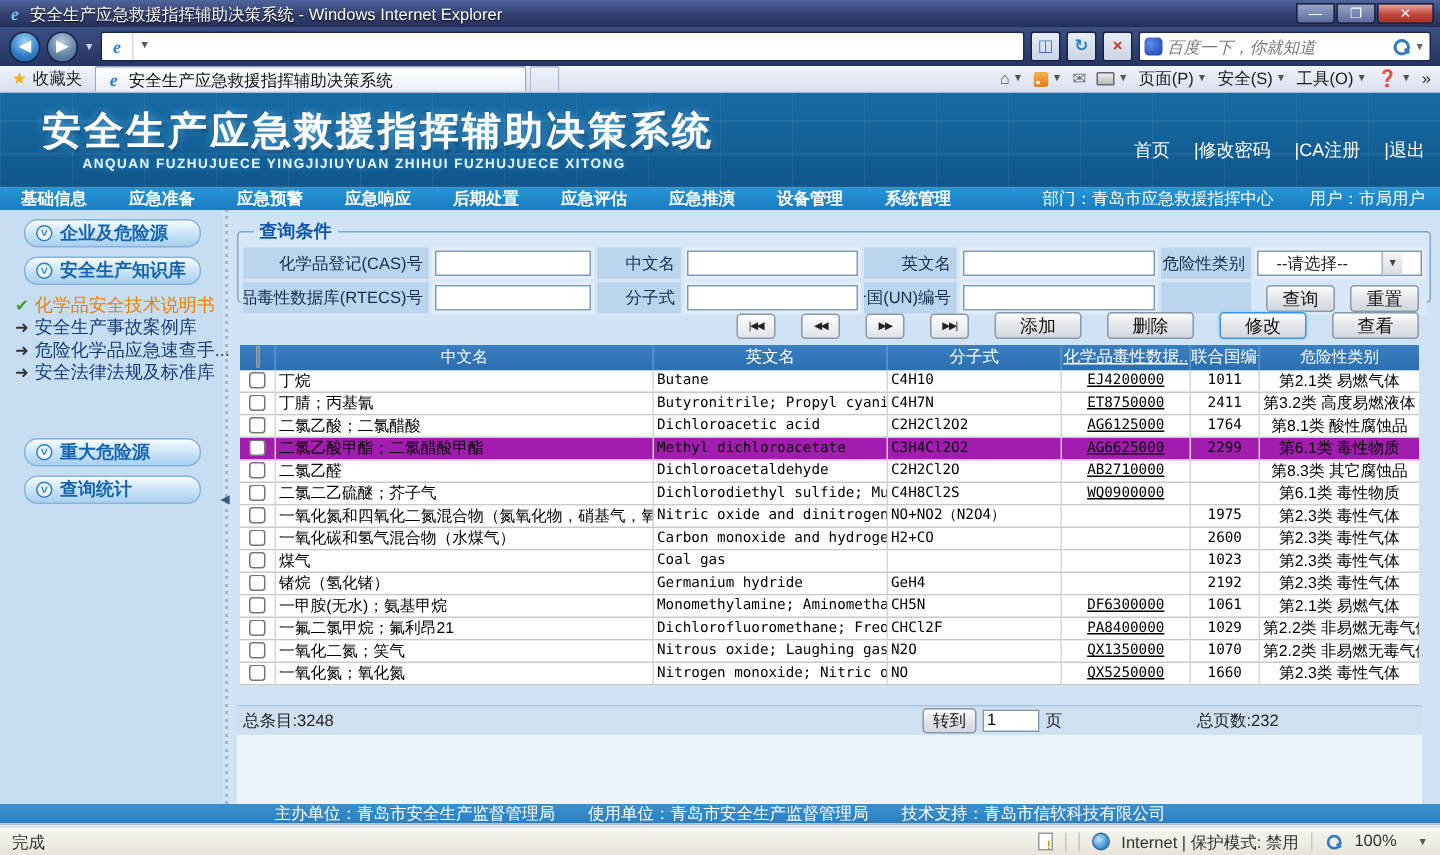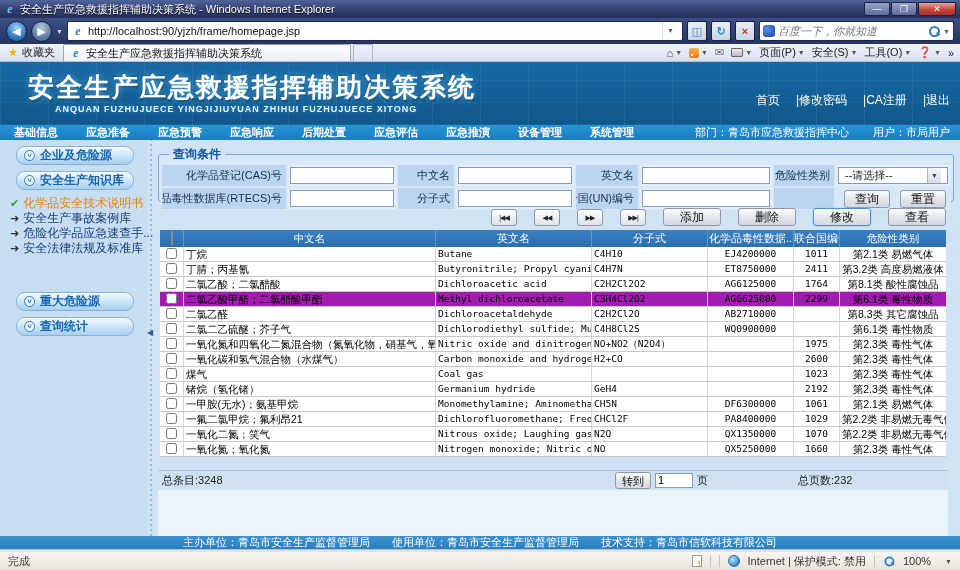--- a/index.html
+++ b/index.html
@@ -87,21 +87,21 @@
   .splitter .split-arrow { position:absolute; left:-1px; top:188px; color:#345a86; font-size:8px; }
 
   
   .content { position:absolute; left:158px; top:0; width:790px; bottom:0; }
   fieldset.qbox { position:absolute; left:0; top:6px; width:790px; height:56px; border:1px solid #7aa9d4; border-radius:3px; background:#d8e8f8; padding:1px 2px 2px 2px; }
   fieldset.qbox legend { margin-left:8px; padding:0 4px; color:#1257a8; font-size:12px; font-weight:bold; }
   .qgrid { display:grid; grid-template-columns:126px 110px 58px 120px 64px 134px 62px 116px; grid-auto-rows:23px; align-items:center; }
   .qlabel { background:#bcd5ee; height:100%; display:flex; align-items:center; justify-content:flex-end; padding-right:4px; font-size:11px; color:#152c4e; white-space:nowrap; overflow:hidden; border:1px solid #d8e8f8; }
   .qcell { height:100%; display:flex; align-items:center; padding:0 2px; background:#e4eefa; border:1px solid #d8e8f8; }
   .qcell input[type=text] { width:100%; height:17px; border:1px solid #7f9db9; font-size:11px; padding:0 2px; }
-  .fakesel { width:100%; height:17px; border:1px solid #7f9db9; background:#fff; font-size:11px; display:flex; align-items:flex-end; padding:0 6px; color:#222; }
+  .fakesel { width:100%; height:17px; border:1px solid #7f9db9; background:#fff; font-size:11px; display:flex; align-items:flex-end; padding:0 12px; color:#222; }
   .fakesel .selarrow { margin-left:auto; width:14px; height:15px; background:linear-gradient(#f5f6f8,#d8dde5); border-left:1px solid #a9b4c4; font-size:7px; color:#444; text-align:center; line-height:15px; }
   .btn { height:18px; border:1px solid #8a98a8; border-radius:3px; background:linear-gradient(#fdfdfd,#e3e6ea 50%,#d3d8df); font-size:12px; color:#111; padding:0 10px; line-height:16px; text-align:center; }
   .qbtns { display:flex; gap:10px; justify-content:flex-end; width:100%; padding-right:2px; }
 
   
   .toolbar { position:absolute; right:2px; top:68px; display:flex; gap:17px; align-items:center; }
   .pgbtn { width:26px; height:17px; border:1px solid #8a98a8; border-radius:3px; background:linear-gradient(#fdfdfd,#dfe3e8); font-size:7px; color:#222; text-align:center; line-height:15px; letter-spacing:-1px; }
   .btn.modify { border:1px solid #3d96dd; box-shadow:0 0 2px #8ec8f0; }
   .toolbar .btn { width:58px; padding:0; }
 
@@ -111,21 +111,21 @@
   .th { text-align:center; white-space:nowrap; overflow:hidden; border-right:1px solid #5d97cc; height:100%; line-height:17px; }
   .hdr-chk { width:10px; height:10px; background:#fff; border:1px solid #888; margin:3px auto; }
   .tr { display:flex; background:#fff; height:15px; align-items:center; border-bottom:1px solid #c9c9c9; }
   .tr.hl { background:#a21caf; }
   .td { white-space:nowrap; overflow:hidden; border-right:1px solid #d5d5d5; height:100%; line-height:14px; padding:0 2px; }
   .c0 { width:24px; flex:0 0 auto; text-align:center; padding:0; }
   .c0 input { width:11px; height:11px; margin-top:1px; }
   .c1 { width:252px; flex:0 0 auto; font-size:10.5px; }
   .c2 { width:156px; flex:0 0 auto; }
   .c3 { width:116px; flex:0 0 auto; }
-  .c4 { width:86px; flex:0 0 auto; text-align:center; }
+  .c4 { width:86px; flex:0 0 auto; text-align:center;text-decoration:underline; }
   .c5 { width:46px; flex:0 0 auto; text-align:center; }
   .c6 { flex:1; text-align:center; font-size:10.5px; }
   .mono { font-family:"DejaVu Sans Mono","Liberation Mono",monospace; font-size:9.5px; }
 
   
   .pagebar { position:absolute; left:0; top:330px; width:790px; height:19px; background:#cfe0f1; border-top:1px solid #a8c4de; display:flex; align-items:center; font-size:11px; color:#222; }
   .pagebar .total { margin-left:4px; }
   .pagebar .goto { margin-left:auto; display:flex; align-items:center; gap:4px; }
   .goto .btn { height:17px; padding:0 6px; font-size:11px; }
   .goto input { width:38px; height:15px; border:1px solid #7f9db9; font-size:11px; padding:0 2px; }
@@ -157,21 +157,20 @@
       <span class="winbtn close">✕</span>
     </span>
   </div>
 
   <div class="addrbar">
     <span class="navcircle">◀</span>
     <span class="navcircle fwd">▶</span>
     <span class="tiny-drop">▼</span>
     <span class="addrfield">
       <span class="ie-e" style="color:#2d7fd4">e</span>
-      <span class="url">http://localhost:90/yjzh/frame/homepage.jsp</span>
       <span class="addr-drop">▼</span>
     </span>
     <span class="chromebtn compat">◫</span>
     <span class="chromebtn refresh">↻</span>
     <span class="chromebtn stop">×</span>
     <span class="searchbox">
       <span class="baidu-dot"></span>
       <span class="ph">百度一下，你就知道</span>
       <span class="mag"></span>
       <span class="tiny-drop" style="color:#666">▼</span>

